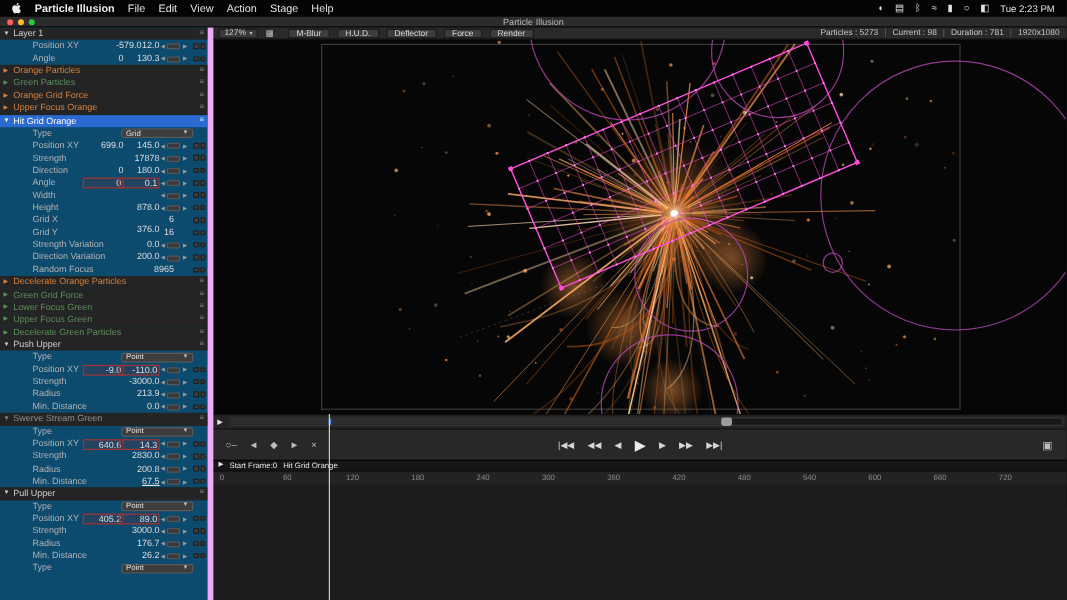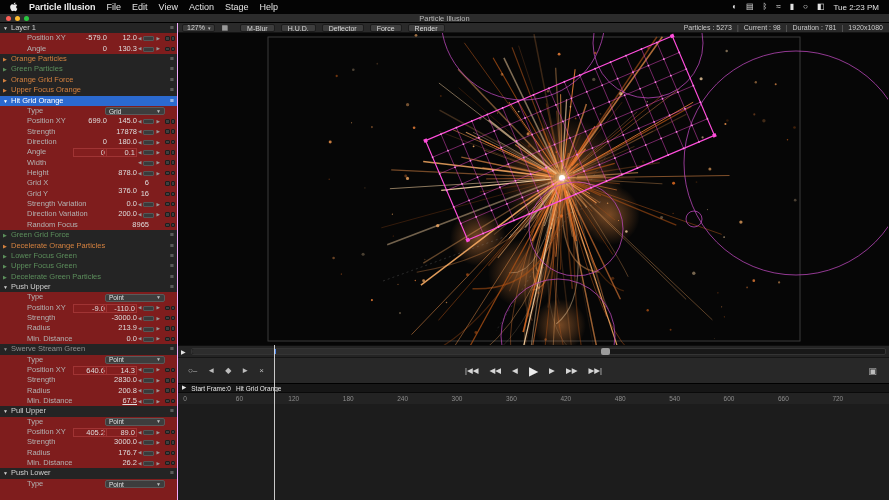--- a/index.html
+++ b/index.html
@@ -23,21 +23,21 @@
   .tl.r { left:6px;  background:#ff5f57; }
   .tl.y { left:15px; background:#febc2e; }
   .tl.g { left:24px; background:#28c840; }
   .tb-title { position:absolute; left:0; right:0; top:0; text-align:center; font-size:7.5px;
               line-height:9px; color:#b9b9b9; }
 
   
   .main { flex:1; display:flex; min-height:0; }
 
   
-  .panel { width:178px; flex:none; background:#7f1d1d; border-right:1px solid #f0abfc;
+  .panel { width:178px; flex:none; background:#0c4a6e; border-right:5px solid #f0abfc;
            overflow:hidden; position:relative; }
   .prow { height:10.37px; position:relative; font-size:7.5px; line-height:10.4px; color:#c0c0c0; }
   .prow.header { background:#242424; }
   .prow.sel { background:#2b6ad0; }
   .tri { position:absolute; left:3px; top:0; font-size:5px; line-height:10.4px; }
   .hlabel { position:absolute; left:11px; white-space:nowrap; }
   .hicon { position:absolute; right:3px; top:0; font-size:6.5px; color:#8d8d8d; line-height:10.4px; }
   .plabel { position:absolute; left:27px; color:#b2b2b2; white-space:nowrap; }
   .pval { position:absolute; width:34px; text-align:right; color:#dedede; white-space:nowrap; }
   .pval.boxed { border:1px solid #a03434; background:rgba(150,40,40,.18); height:9px; top:0.8px;
@@ -146,21 +146,21 @@
   <div class="main">
 
     <div class="panel" id="panel">
         <div class="prow header">
           <span class="tri" style="color: rgb(208, 208, 208);">▼</span>
           <span class="hlabel" style="color: rgb(208, 208, 208);">Layer 1</span>
           <span class="hicon">≡</span>
         </div>
         <div class="prow">
           <span class="plabel">Position XY</span>
-          <span class="pval" style="right: 70px;">-579.0</span>
+          <span class="pval" style="right: 55px;">-579.0</span>
           <span class="pval" style="right: 40px;">12.0</span>
           <span class="stepper">
             <span class="st-arrow">◀</span>
             <span class="st-box"></span>
             <span class="st-arrow">▶</span>
           </span>
           <span class="ricons">
             <span class="ricon"></span>
             <span class="ricon"></span>
           </span>
@@ -336,27 +336,27 @@
         </div>
         <div class="prow">
           <span class="plabel">Random Focus</span>
           <span class="pval" style="right: 28px;">8965</span>
           <span class="ricons">
             <span class="ricon"></span>
             <span class="ricon"></span>
           </span>
         </div>
         <div class="prow header">
+          <span class="tri" style="color: rgb(212, 129, 63);">▶</span>
+          <span class="hlabel" style="color: rgb(212, 129, 63);">Decelerate Orange Particles</span>
+          <span class="hicon">≡</span>
+        </div>
+        <div class="prow header">
           <span class="tri" style="color: rgb(92, 143, 92);">▶</span>
           <span class="hlabel" style="color: rgb(92, 143, 92);">Green Grid Force</span>
-          <span class="hicon">≡</span>
-        </div>
-        <div class="prow header">
-          <span class="tri" style="color: rgb(212, 129, 63);">▶</span>
-          <span class="hlabel" style="color: rgb(212, 129, 63);">Decelerate Orange Particles</span>
           <span class="hicon">≡</span>
         </div>
         <div class="prow header">
           <span class="tri" style="color: rgb(92, 143, 92);">▶</span>
           <span class="hlabel" style="color: rgb(92, 143, 92);">Lower Focus Green</span>
           <span class="hicon">≡</span>
         </div>
         <div class="prow header">
           <span class="tri" style="color: rgb(92, 143, 92);">▶</span>
           <span class="hlabel" style="color: rgb(92, 143, 92);">Upper Focus Green</span>
@@ -554,25 +554,20 @@
           <span class="pval" style="right: 40px;">26.2</span>
           <span class="stepper">
             <span class="st-arrow">◀</span>
             <span class="st-box"></span>
             <span class="st-arrow">▶</span>
           </span>
           <span class="ricons">
             <span class="ricon"></span>
             <span class="ricon"></span>
           </span>
-        </div>
-        <div class="prow header">
-          <span class="tri" style="color: rgb(208, 208, 208);">▼</span>
-          <span class="hlabel" style="color: rgb(208, 208, 208);">Push Lower</span>
-          <span class="hicon">≡</span>
         </div>
         <div class="prow">
           <span class="plabel">Type</span>
           <span class="dropdown">
             <span>Point</span>
             <span class="ddchev">▼</span>
           </span>
         </div>
       </div>
 

